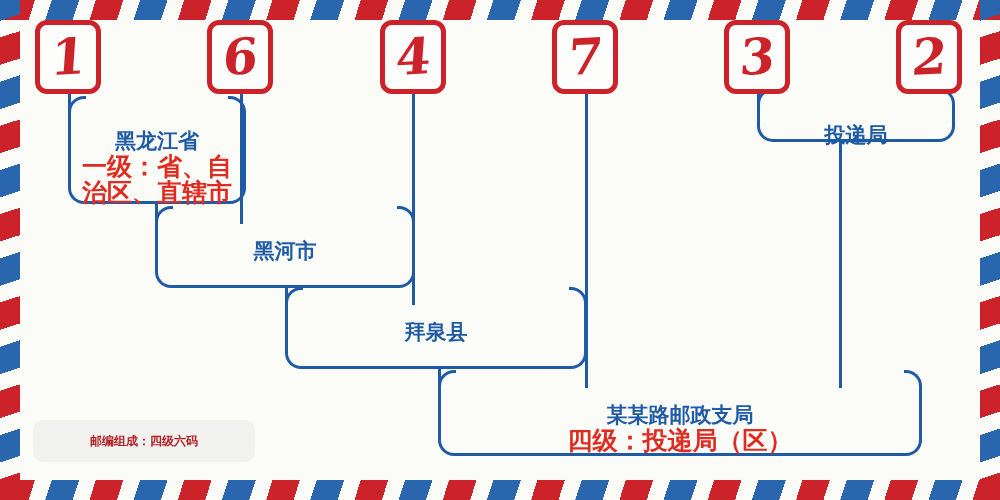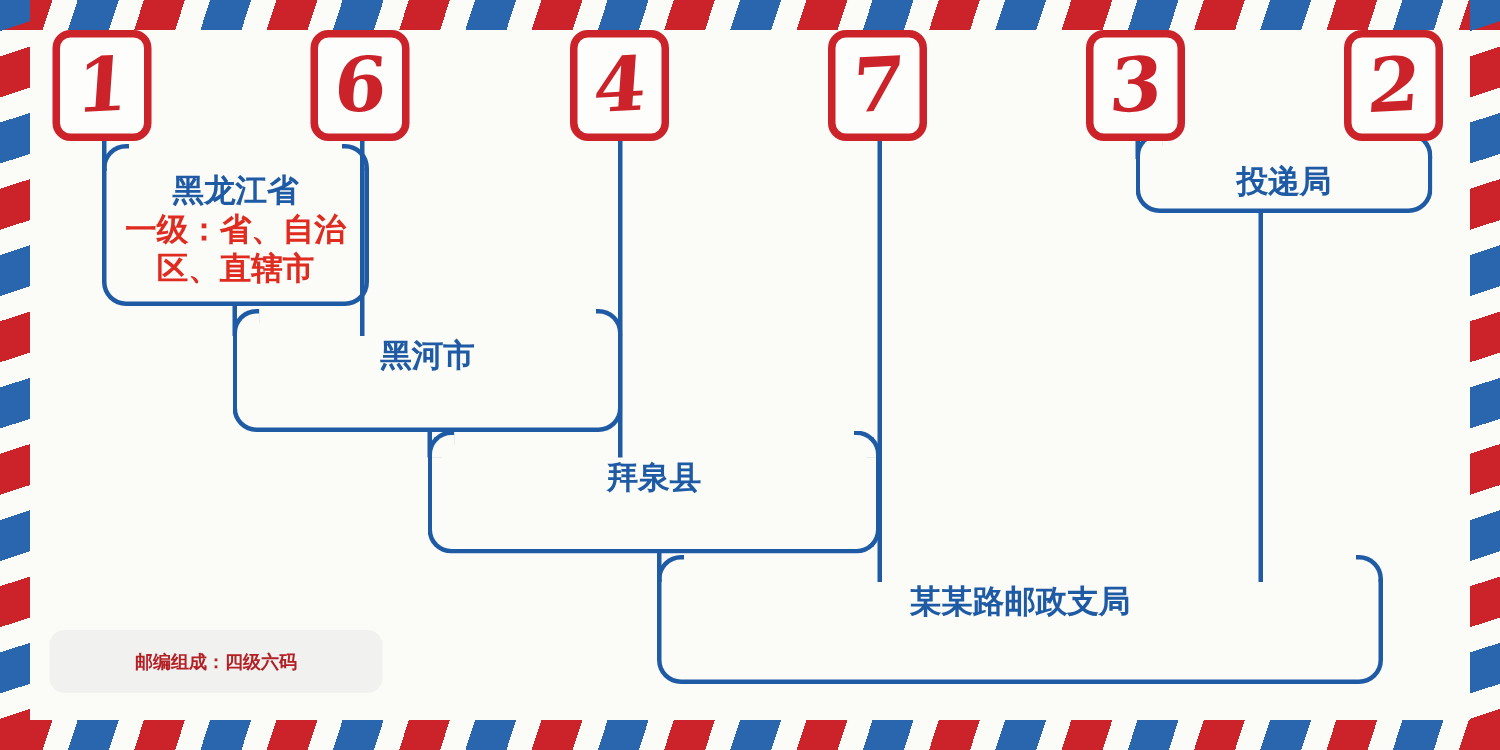--- a/index.html
+++ b/index.html
@@ -77,26 +77,27 @@
     position:absolute;left:0;right:0;top:0;
     text-align:center;
   }
   .name-line{
     color:var(--blue);
     font-family:"DejaVu Serif","Liberation Serif",serif;
     font-weight:700;
     font-size:21px;
     line-height:26px;
     white-space:nowrap;
+    margin-top:14px;
   }
   .desc-line{
     color:var(--red2);
     font-family:"DejaVu Sans","Liberation Sans",sans-serif;
     font-weight:700;
-    font-size:21px;
+    font-size:25px;
     line-height:26px;
   }
   .desc-line.wrap{white-space:normal;}
 
   
   .vline{position:absolute;z-index:1;width:3px;background:var(--blue);}
 
   
   #caption{
     position:absolute;z-index:4;
@@ -183,20 +184,21 @@
         <div class="cap-r"></div>
         <div class="info-inner" style="top: 2px;">
           <div class="name-line">拜泉县</div>
         </div>
       </div>
       <div class="info-box" style="left: 438px; top: 386px; width: 484px; height: 70px;">
         <div class="cap-l"></div>
         <div class="cap-r"></div>
         <div class="info-inner" style="top: 2px;">
           <div class="name-line">某某路邮政支局</div>
+          <div class="desc-line">四级：投递局（区）</div>
         </div>
       </div>
       <div class="info-box" style="left: 757px; top: 104px; width: 198px; height: 38px;">
         <div class="cap-l"></div>
         <div class="cap-r"></div>
         <div class="info-inner" style="top: 4px;">
           <div class="name-line">投递局</div>
         </div>
       </div>
     </div>

